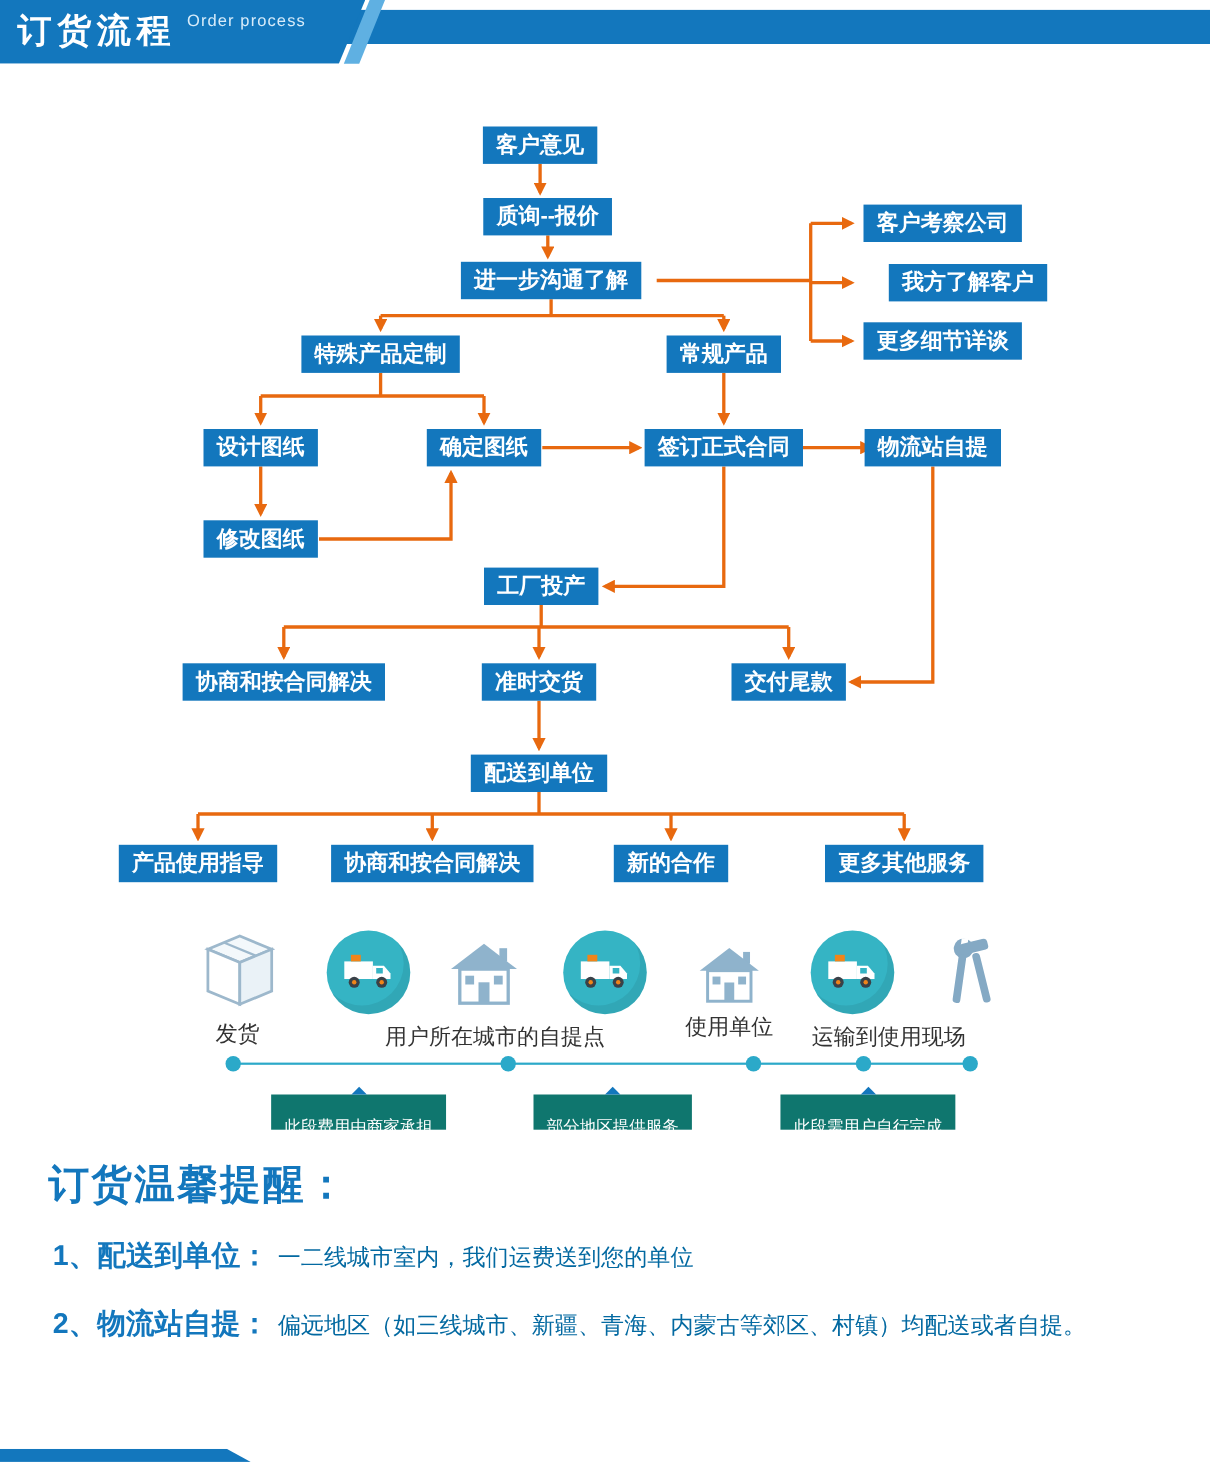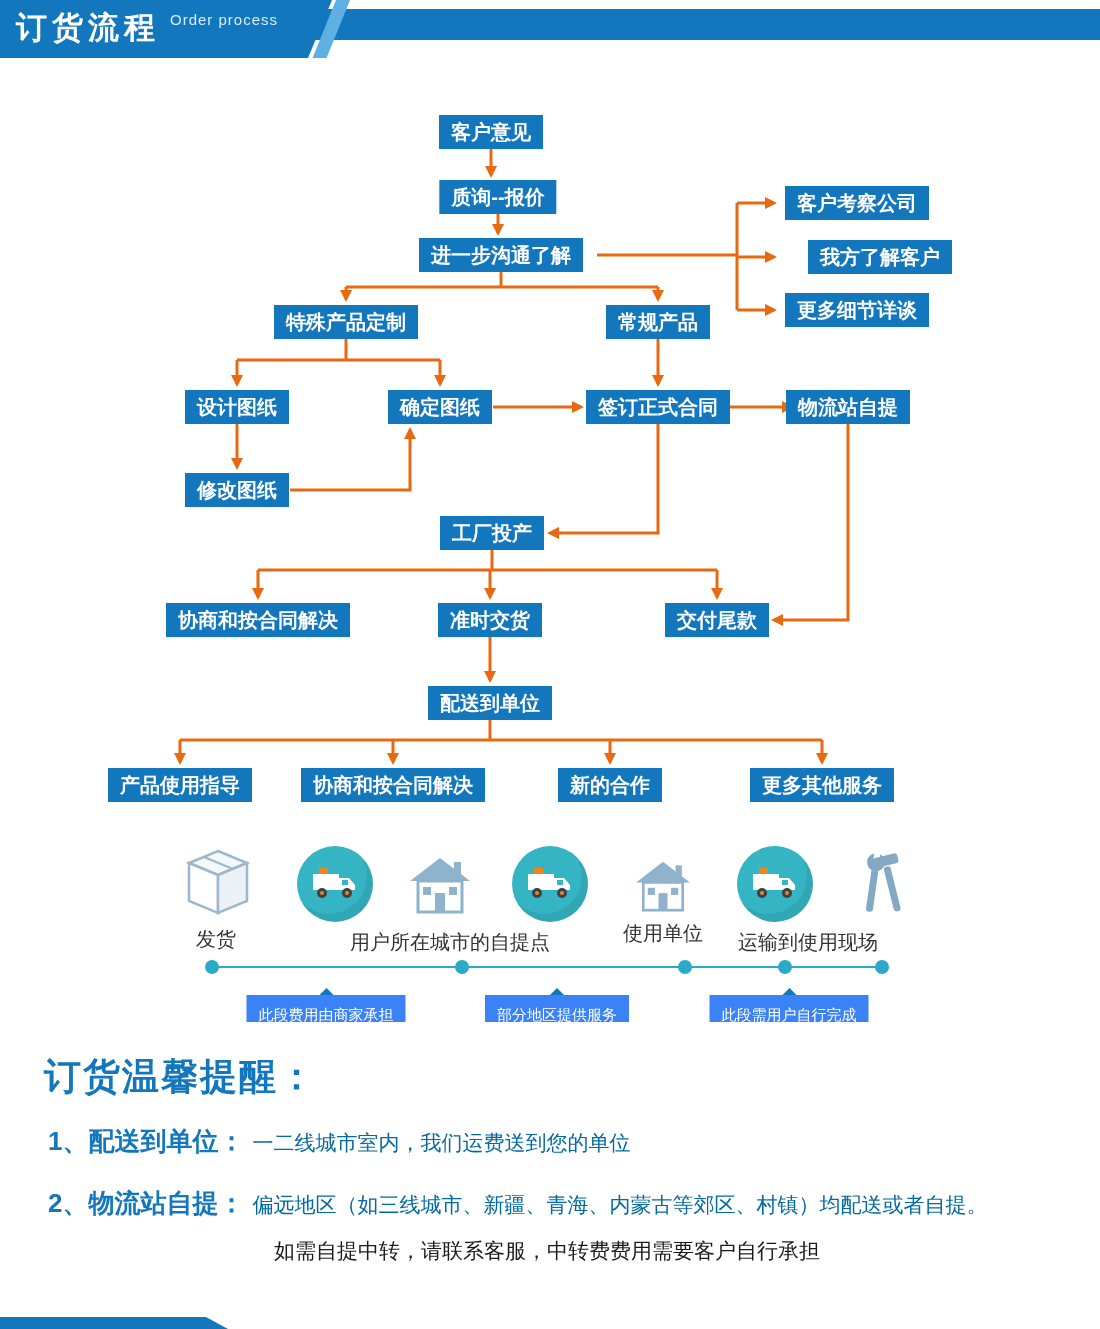--- a/index.html
+++ b/index.html
@@ -31,22 +31,22 @@
     font-size:20px; font-weight:600; height:34px; line-height:34px; padding:0 12px;
     white-space:nowrap; text-align:center; z-index:3; }
 
   
   .icon-abs { position:absolute; z-index:3; }
   .teal-circle { position:absolute; width:76px; height:76px; border-radius:50%; background:#35b4c4;
     display:flex; align-items:center; justify-content:center; z-index:3; box-shadow:inset -6px -8px 0 rgba(0,0,0,0.07); }
   .log-label { position:absolute; transform:translateX(-50%); font-size:20px; color:#333; white-space:nowrap; z-index:3; }
   .timeline-line { position:absolute; left:208px; top:966px; width:678px; height:2px; background:#2ba9c9; z-index:2; }
   .timeline-dot { position:absolute; width:14px; height:14px; border-radius:50%; background:#2ba9c9; top:960px; z-index:3; }
-  .tag { position:absolute; transform:translateX(-50%); background:#3b82f6; color:#fff; font-size:15px;
-    height:27px; line-height:27px; padding:6px 12px; white-space:nowrap; z-index:3; }
+  .tag { position:absolute; transform:translateX(-50%); background:#0f766e; color:#fff; font-size:15px;
+    height:27px; line-height:27px; padding:16px 12px; white-space:nowrap; z-index:3; }
   .tag::before { content:""; position:absolute; top:-7px; left:50%; margin-left:-7px;
     border-left:7px solid transparent; border-right:7px solid transparent; border-bottom:7px solid #1377bd; }
 
   
   .rem-title { position:absolute; left:44px; top:1052px; font-size:37px; font-weight:700; color:#1377bd; letter-spacing:2px; }
   .rem-item { position:absolute; display:flex; align-items:baseline; white-space:nowrap; }
   .rem-num, .rem-label { font-size:26px; font-weight:700; color:#1377bd; }
   .rem-text { font-size:21px; color:#0369a1; margin-left:8px; }
   .rem-cont { position:absolute; left:274px; top:1237px; font-size:21px; color:#1a1a1a; white-space:nowrap; }
 
@@ -221,17 +221,16 @@
   <div class="rem-item" style="left:48px;top:1124px">
     <span class="rem-num">1、</span>
     <span class="rem-label">配送到单位：</span>
     <span class="rem-text">一二线城市室内，我们运费送到您的单位</span>
   </div>
   <div class="rem-item" style="left:48px;top:1186px">
     <span class="rem-num">2、</span>
     <span class="rem-label">物流站自提：</span>
     <span class="rem-text">偏远地区（如三线城市、新疆、青海、内蒙古等郊区、村镇）均配送或者自提。</span>
   </div>
-  <div class="rem-cont">如需自提中转，请联系客服，中转费费用需要客户自行承担</div>
 
   <div class="footer-stub"></div>
 
 </div>
 
 </body></html>

